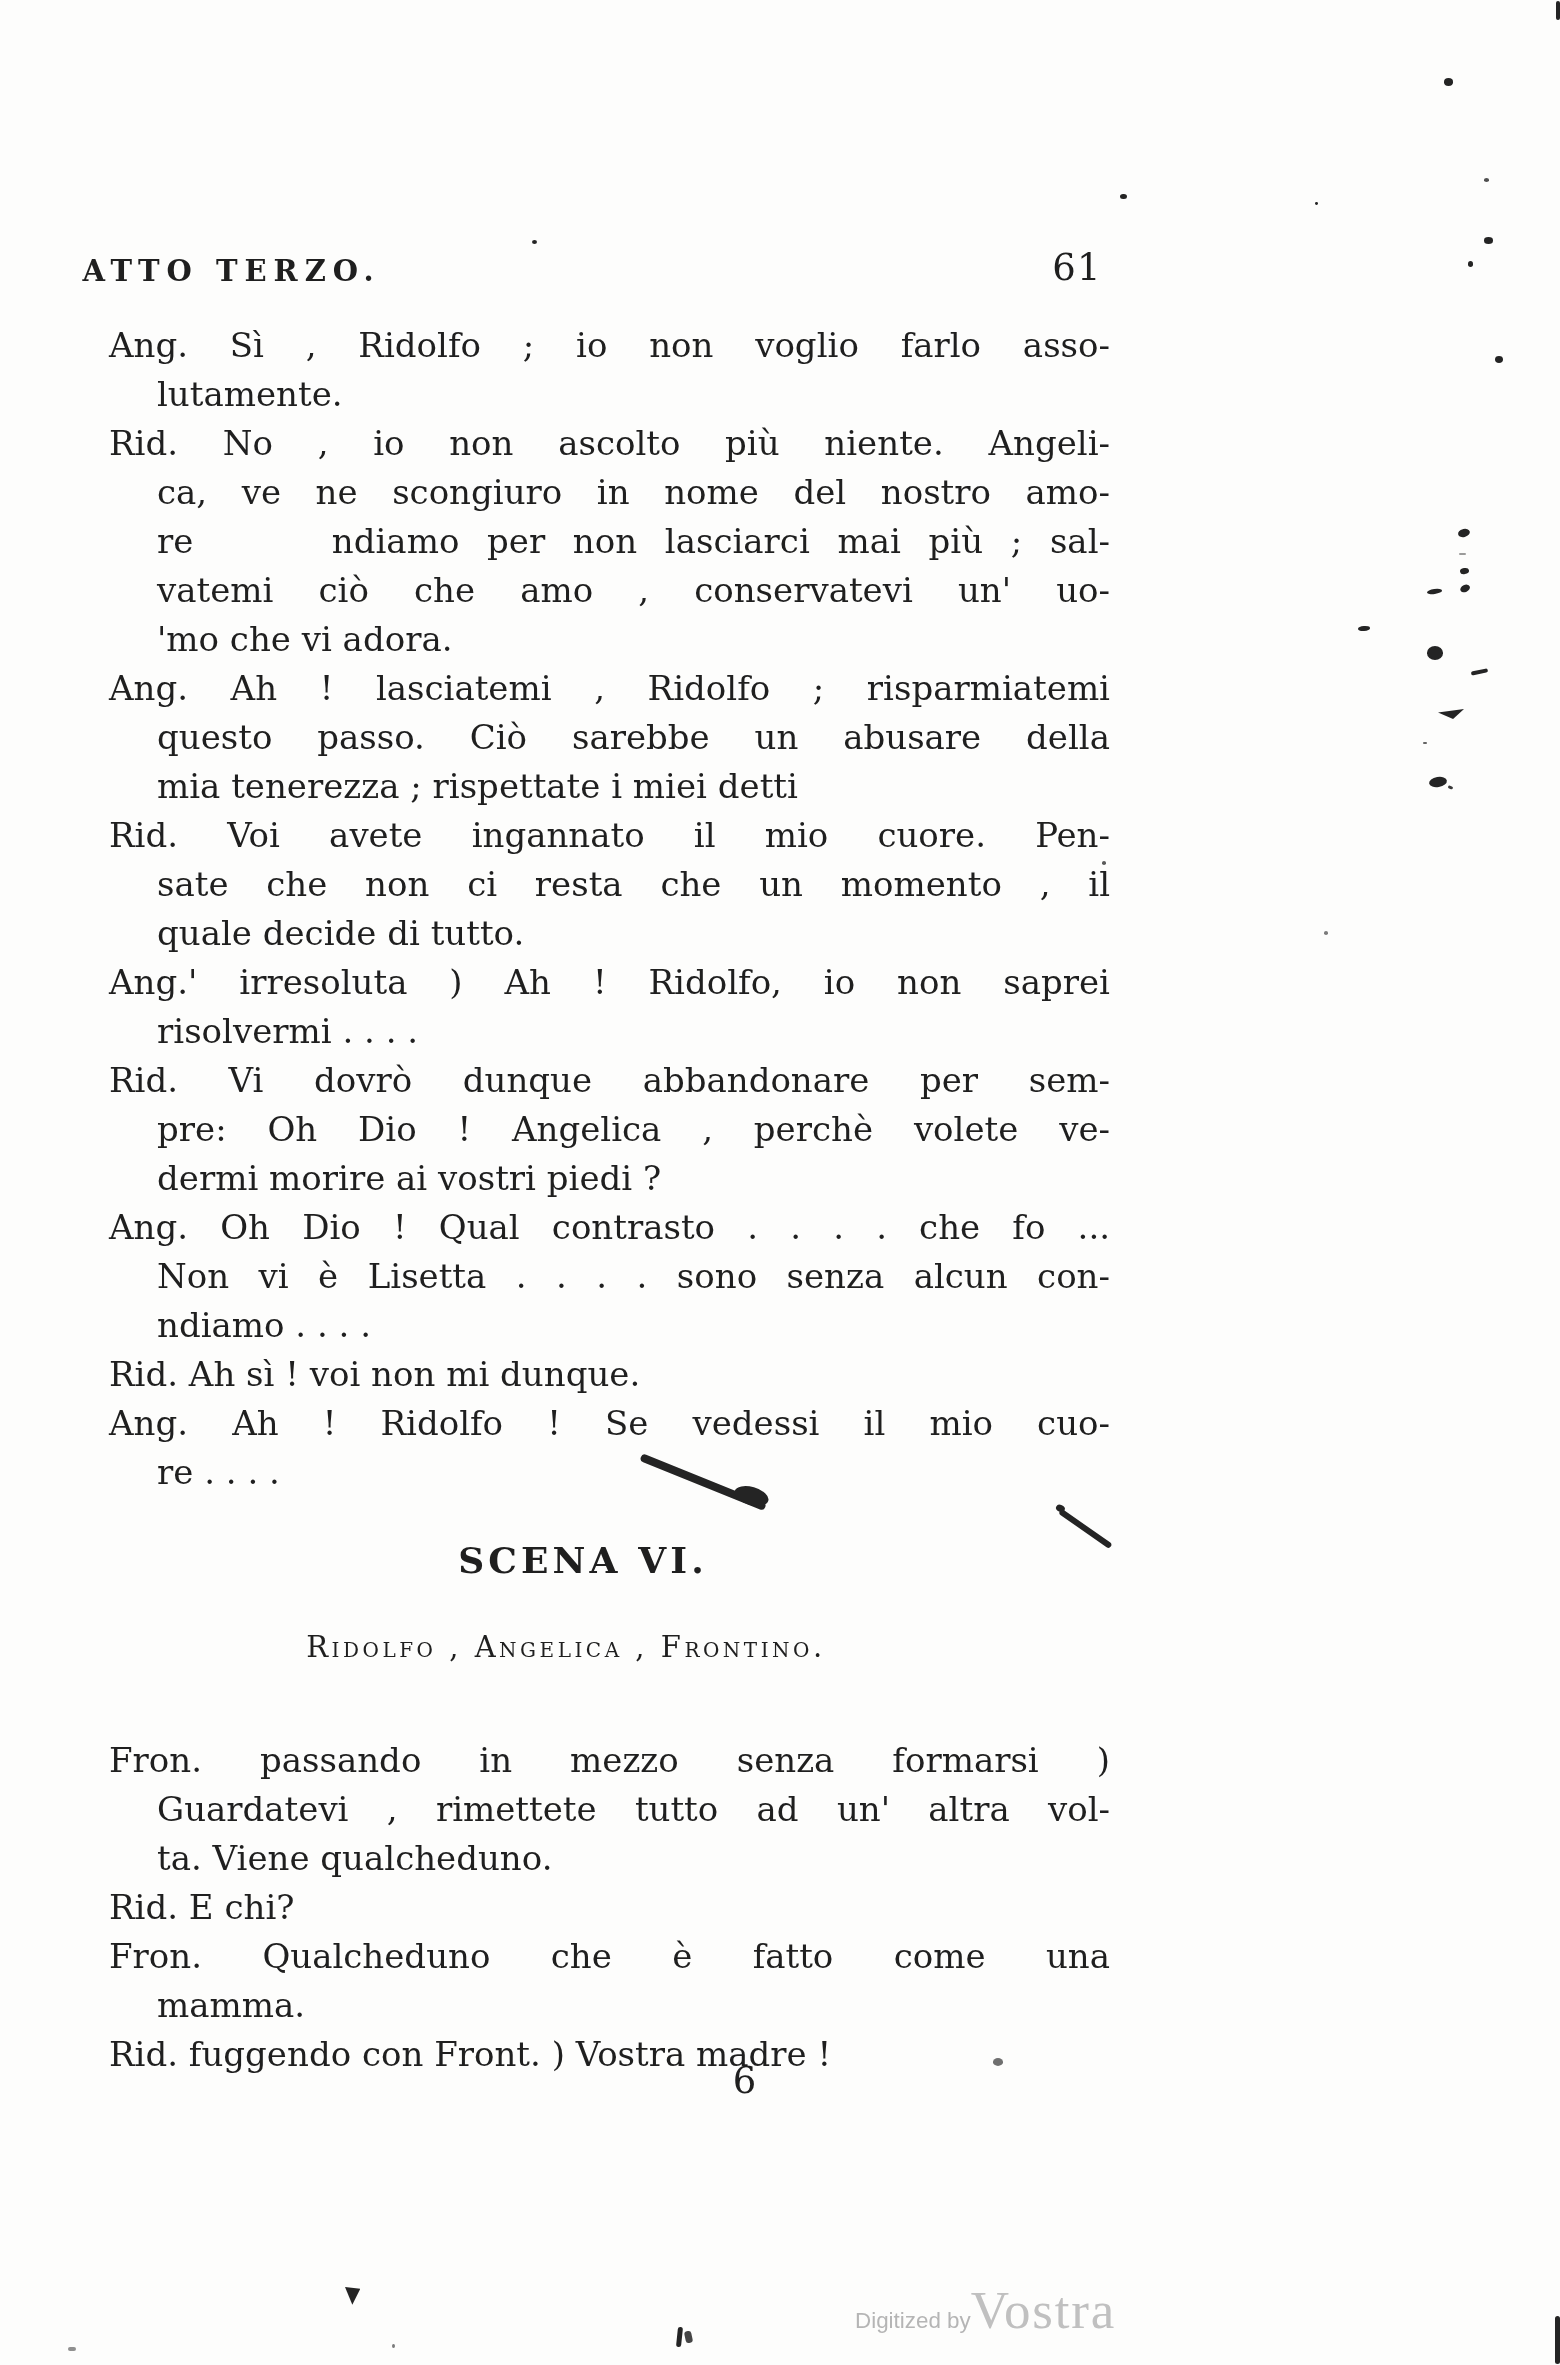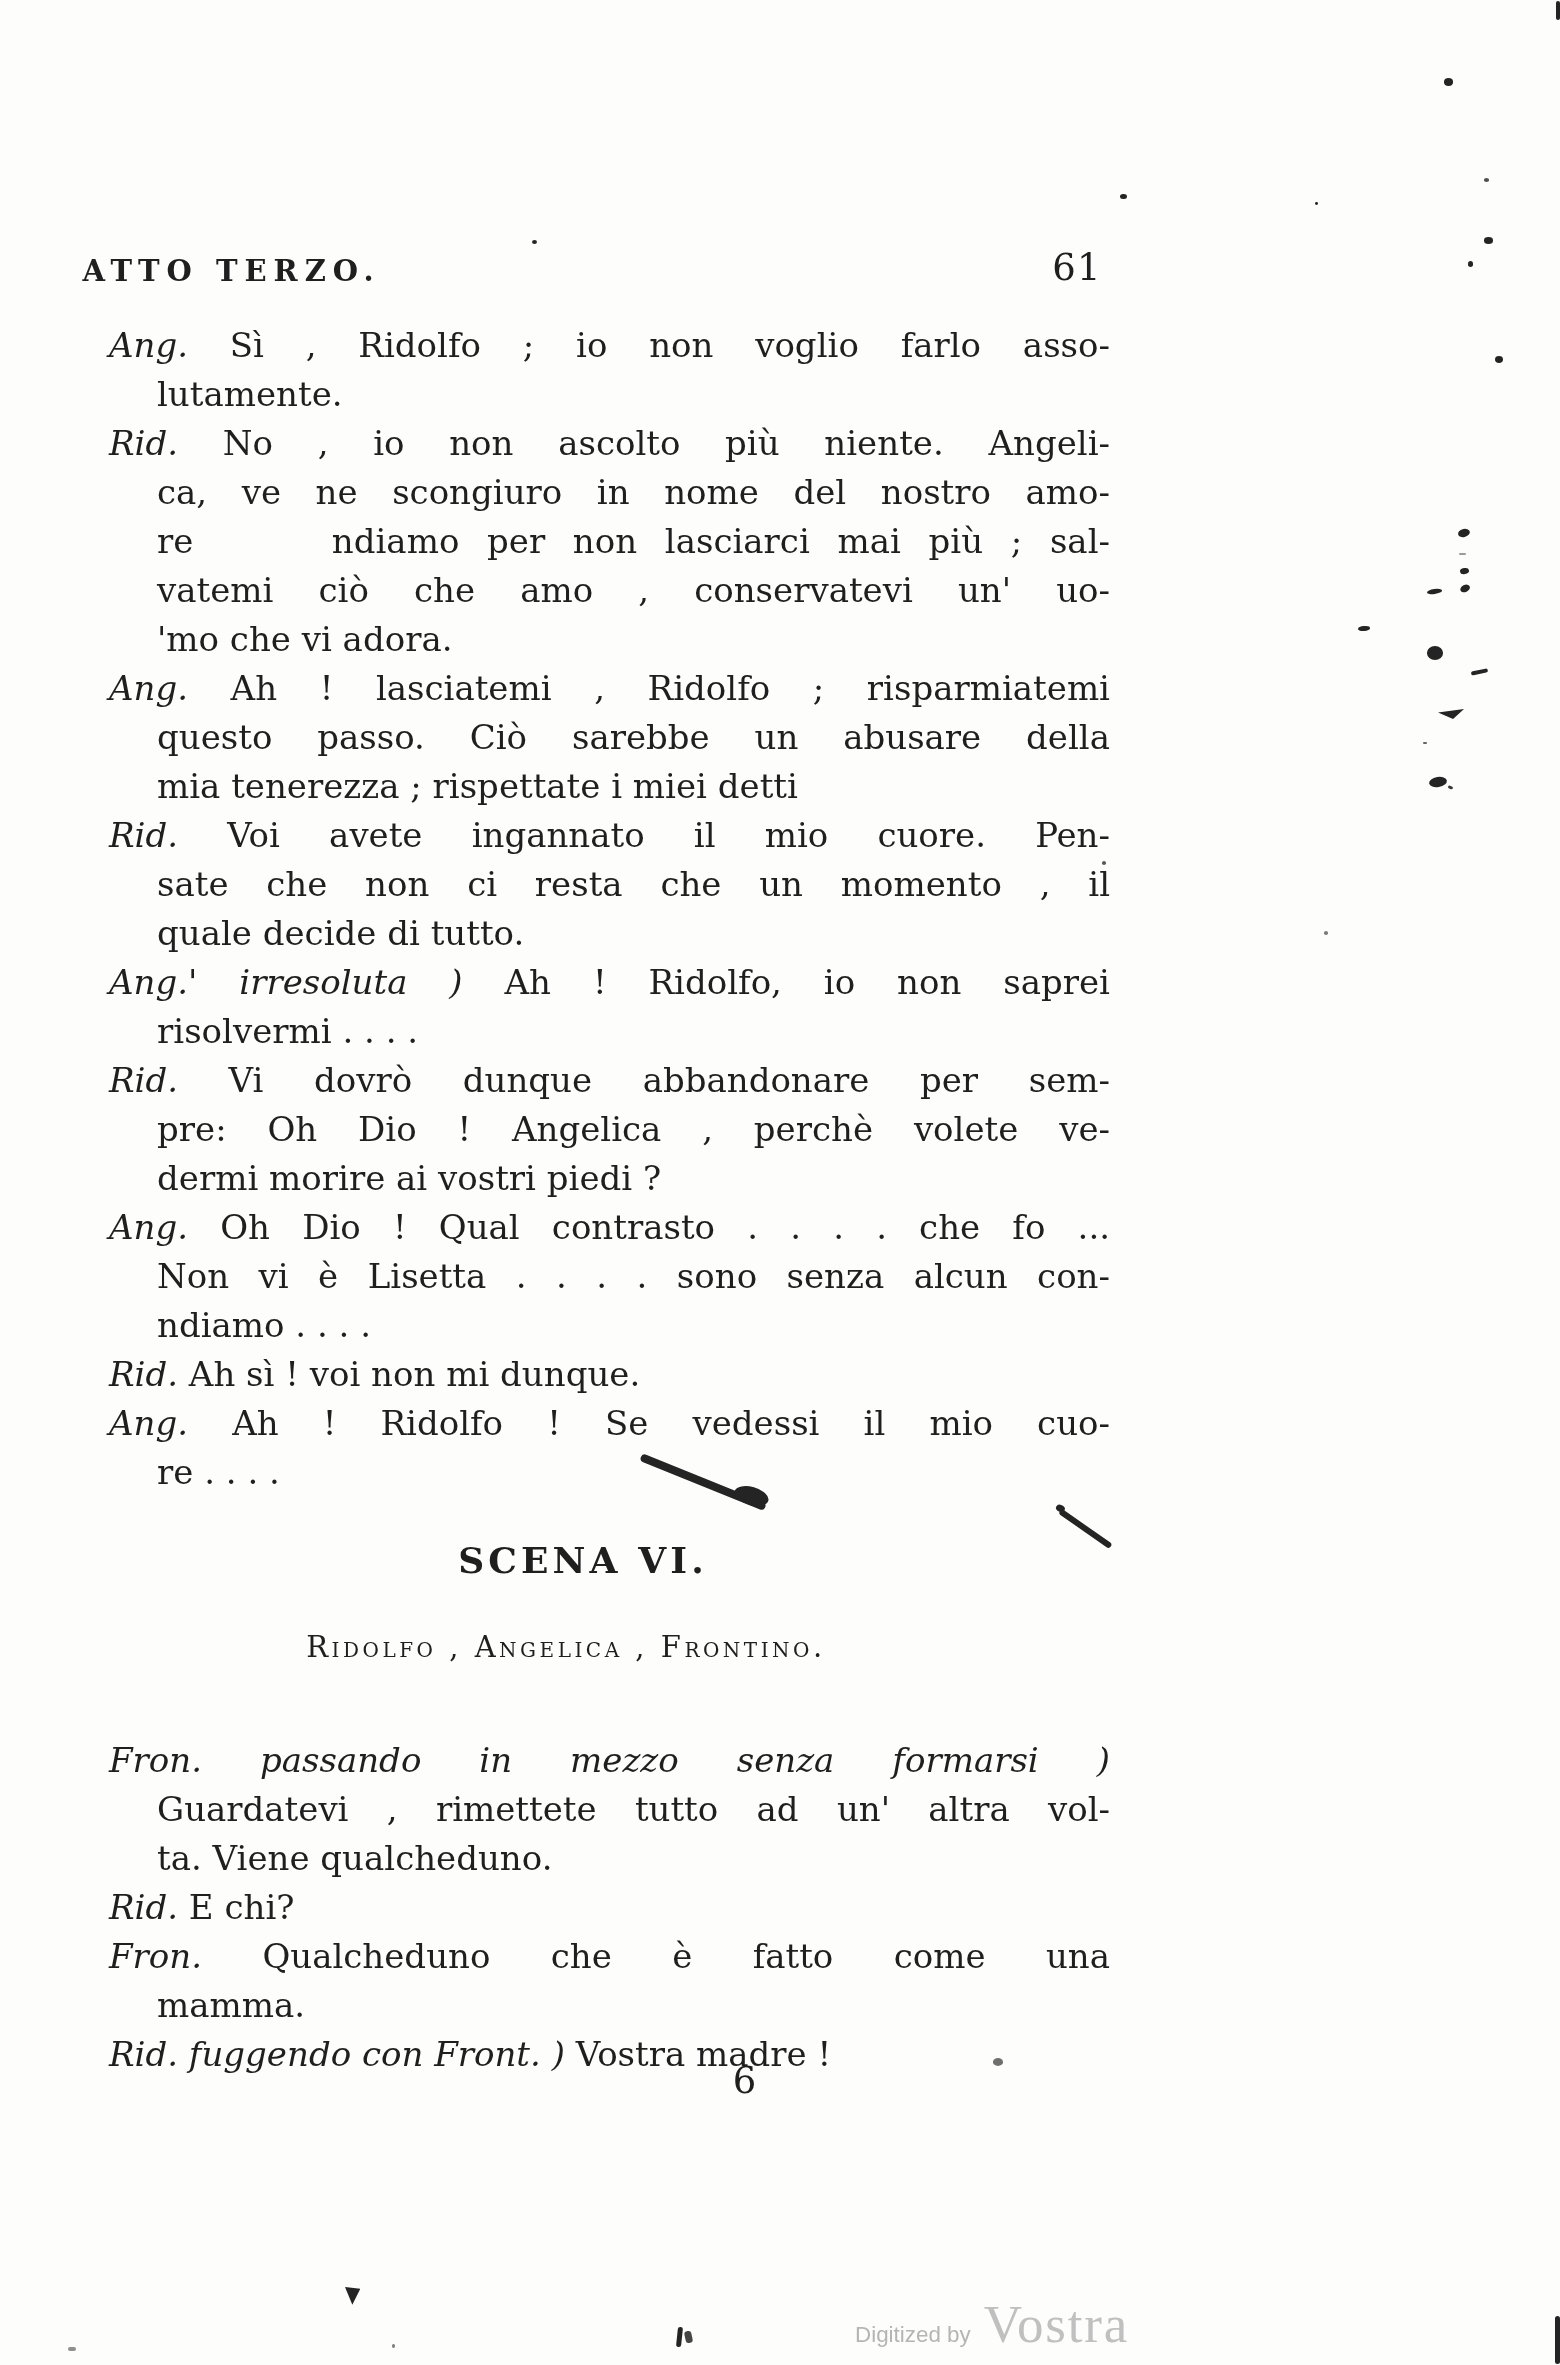--- a/index.html
+++ b/index.html
@@ -25,44 +25,43 @@
   
   .text-block{
     position:absolute;left:109px;width:1001px;
     font-size:34px;line-height:49px;
   }
   #dialogue-block{top:321px;}
   #scene-block{top:1736px;}
   .tline{min-height:49px;white-space:normal;}
   .tline.cont{padding-left:48px;}
   .tline.full{text-align:justify;text-align-last:justify;-moz-text-align-last:justify;text-justify:inter-word;}
-  .it{font-style:italic;}
+  .it{}
   .rm{font-style:normal;}
   
   .scene-heading{
     position:absolute;top:1539px;left:109px;width:1001px;
     text-align:center;font-size:36px;font-weight:700;letter-spacing:4.1px;
     transform:translateX(-26.5px);
   }
   .scene-characters{
     position:absolute;top:1630px;left:92px;width:1001px;
     text-align:center;font-size:29px;font-variant:small-caps;letter-spacing:3.5px;
     transform:translateX(-26.5px);
   }
   
   .signature{
     position:absolute;top:2059px;left:709px;width:71px;
     text-align:center;font-size:37px;
   }
   
   .watermark{
     position:absolute;top:2280px;left:855px;
-    display:flex;align-items:baseline;gap:13px;
+    display:flex;align-items:baseline;
     user-select:none;
-    margin-top:14px;
   }
   .wm-prefix{
     font-family:"Liberation Sans","DejaVu Sans",sans-serif;
     font-size:22.4px;color:#b5b5b5;
   }
   .wm-brand{
     font-family:"Liberation Serif","DejaVu Serif",serif;
     font-size:53px;color:#c0c0c0;letter-spacing:1.8px;
   }
   

